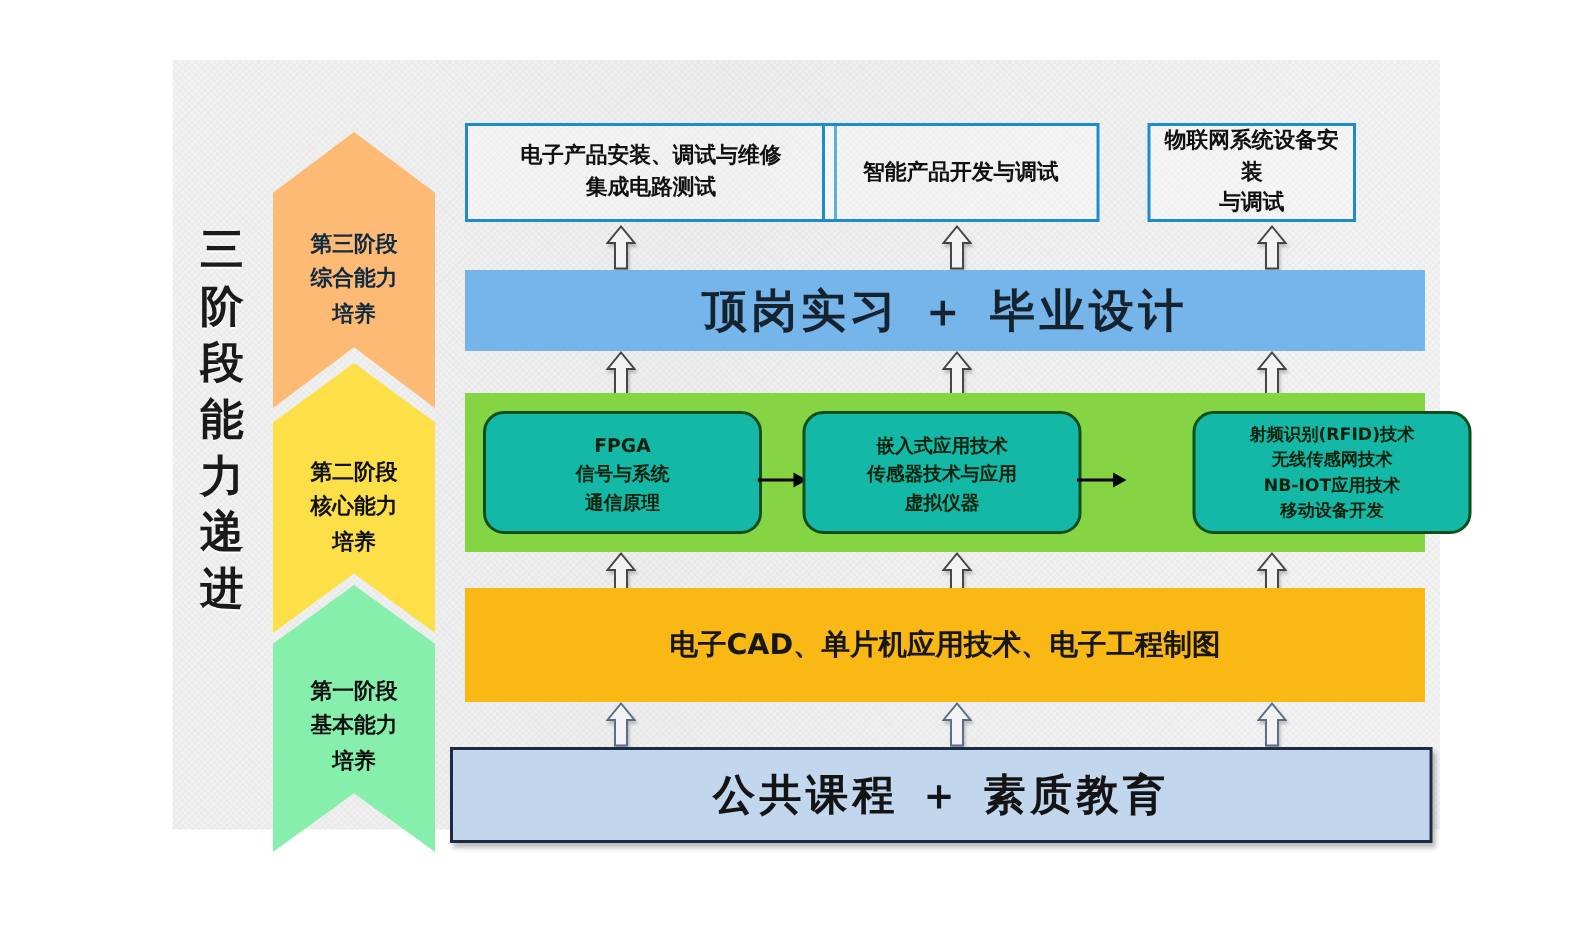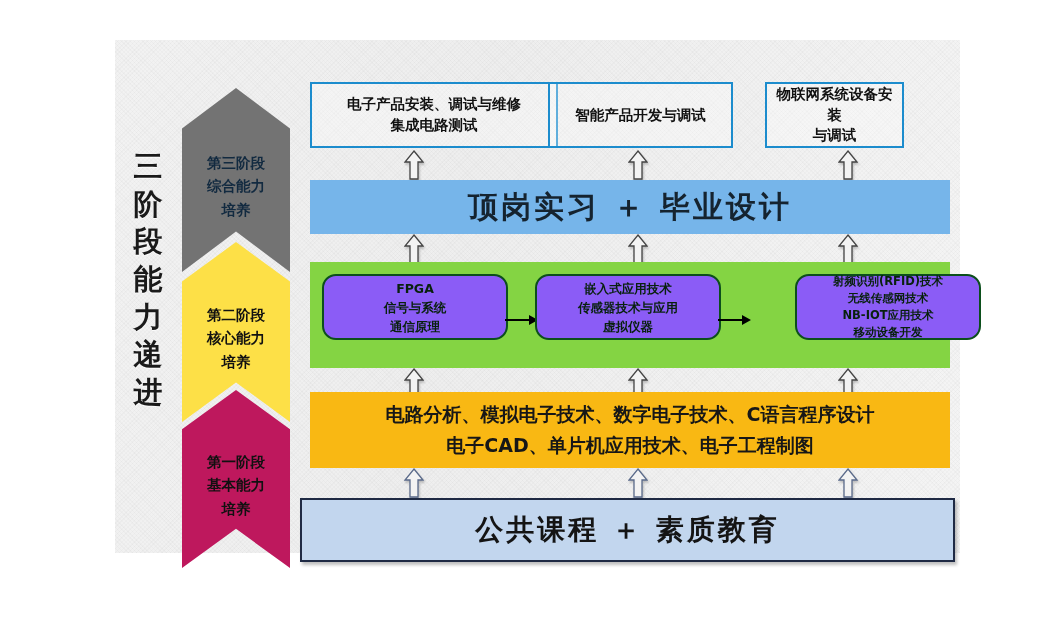--- a/index.html
+++ b/index.html
@@ -52,23 +52,23 @@
     align-items: center;
     color: #111;
     font-weight: 700;
     font-size: 14.5px;
     line-height: 1.62;
     text-align: center;
     clip-path: polygon(0% 22%, 50% 0%, 100% 22%, 100% 100%, 50% 78%, 0% 100%);
     box-sizing: border-box;
     padding-top: 14px;
   }
-  #chev3 { top: 88px;  height: 184px; background: #737373; }
+  #chev3 { top: 88px;  height: 184px; background: #fdba74; }
   #chev2 { top: 242px; height: 180px; background: #fde047; }
-  #chev1 { top: 390px; height: 178px; background: #be185d; }
+  #chev1 { top: 390px; height: 178px; background: #86efac; font-family: Liberation Mono, monospace; }
   #chev3 .ctext { color:#122a40; }
 
   
   .rolecard {
     position: absolute;
     top: 82px; height: 66px;
     border: 2px solid #1c8ccd;
     background: rgba(255,255,255,0.30);
     display: flex; align-items: center; justify-content: center;
     text-align: center;
@@ -114,22 +114,22 @@
     display: flex; align-items: center; justify-content: center;
     font-size: 28px; font-weight: 700; color: #141414;
     letter-spacing: 3px;
     box-sizing: border-box;
     box-shadow: 2px 3px 3px rgba(0,0,0,0.25);
   }
 
   
   .gbox {
     position: absolute;
-    top: 274px; height: 66px;
-    background: #8b5cf6;
+    top: 274px; height: 82px;
+    background: #14b8a6;
     border: 2px solid #0c4f1c;
     border-radius: 14px;
     display: flex; flex-direction: column;
     align-items: center; justify-content: center;
     color: #08210d;
     font-weight: 700;
     font-size: 12.5px;
     line-height: 1.52;
     box-sizing: border-box;
     padding: 0 4px;
@@ -289,21 +289,20 @@
       <path d="M10 1 L19 12 L14 12 L14 29 L6 29 L6 12 L1 12 Z" fill="#f3f3f3" stroke="#444" stroke-width="1.3"></path>
     </svg>
 </div>
 <div class="uparrow ar-c col2 u-shadow">
   <svg viewBox="0 0 20 30" width="20" height="30">
       <path d="M10 1 L19 12 L14 12 L14 29 L6 29 L6 12 L1 12 Z" fill="#f3f3f3" stroke="#444" stroke-width="1.3"></path>
     </svg>
 </div>
 
 <div id="orangebar">
-  <div>电路分析、模拟电子技术、数字电子技术、C语言程序设计</div>
   <div>电子CAD、单片机应用技术、电子工程制图</div>
 </div>
 
 <div class="uparrow ar-d col0 u-shadow">
   <svg viewBox="0 0 20 30" width="20" height="30">
       <path d="M10 1 L19 12 L14 12 L14 29 L6 29 L6 12 L1 12 Z" fill="#f3f3f3" stroke="#5a6a8a" stroke-width="1.3"></path>
     </svg>
 </div>
 <div class="uparrow ar-d col1 u-shadow">
   <svg viewBox="0 0 20 30" width="20" height="30">

